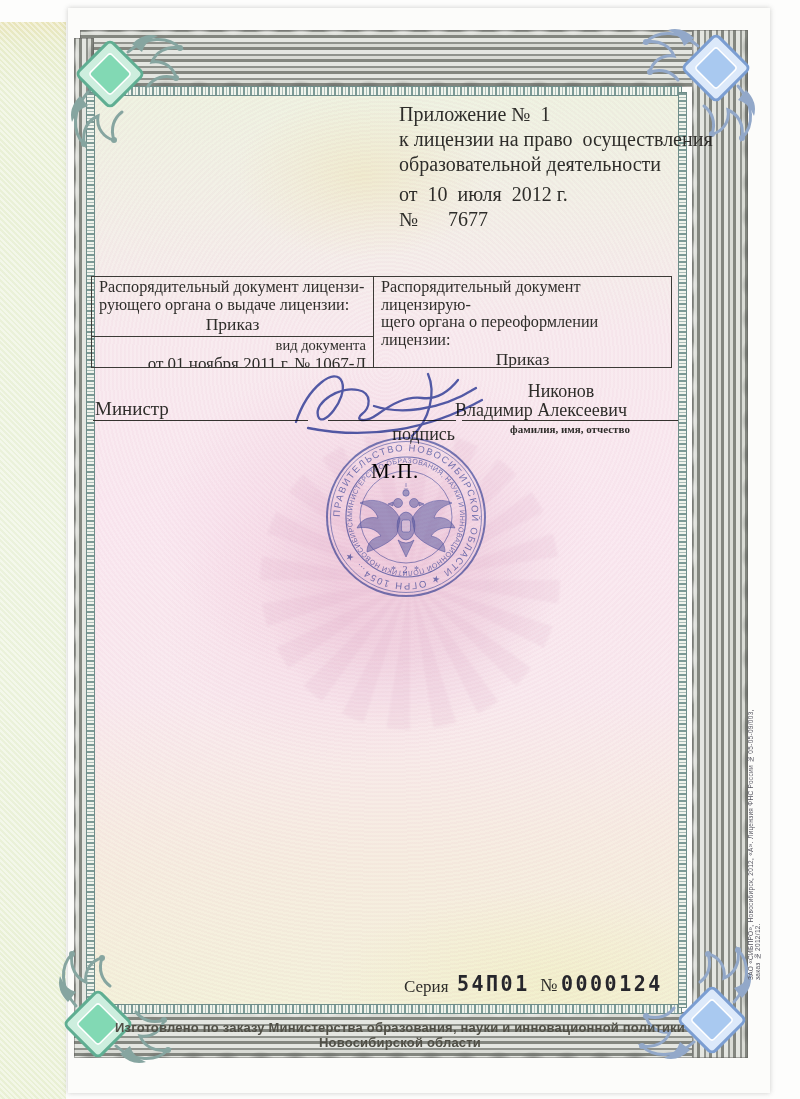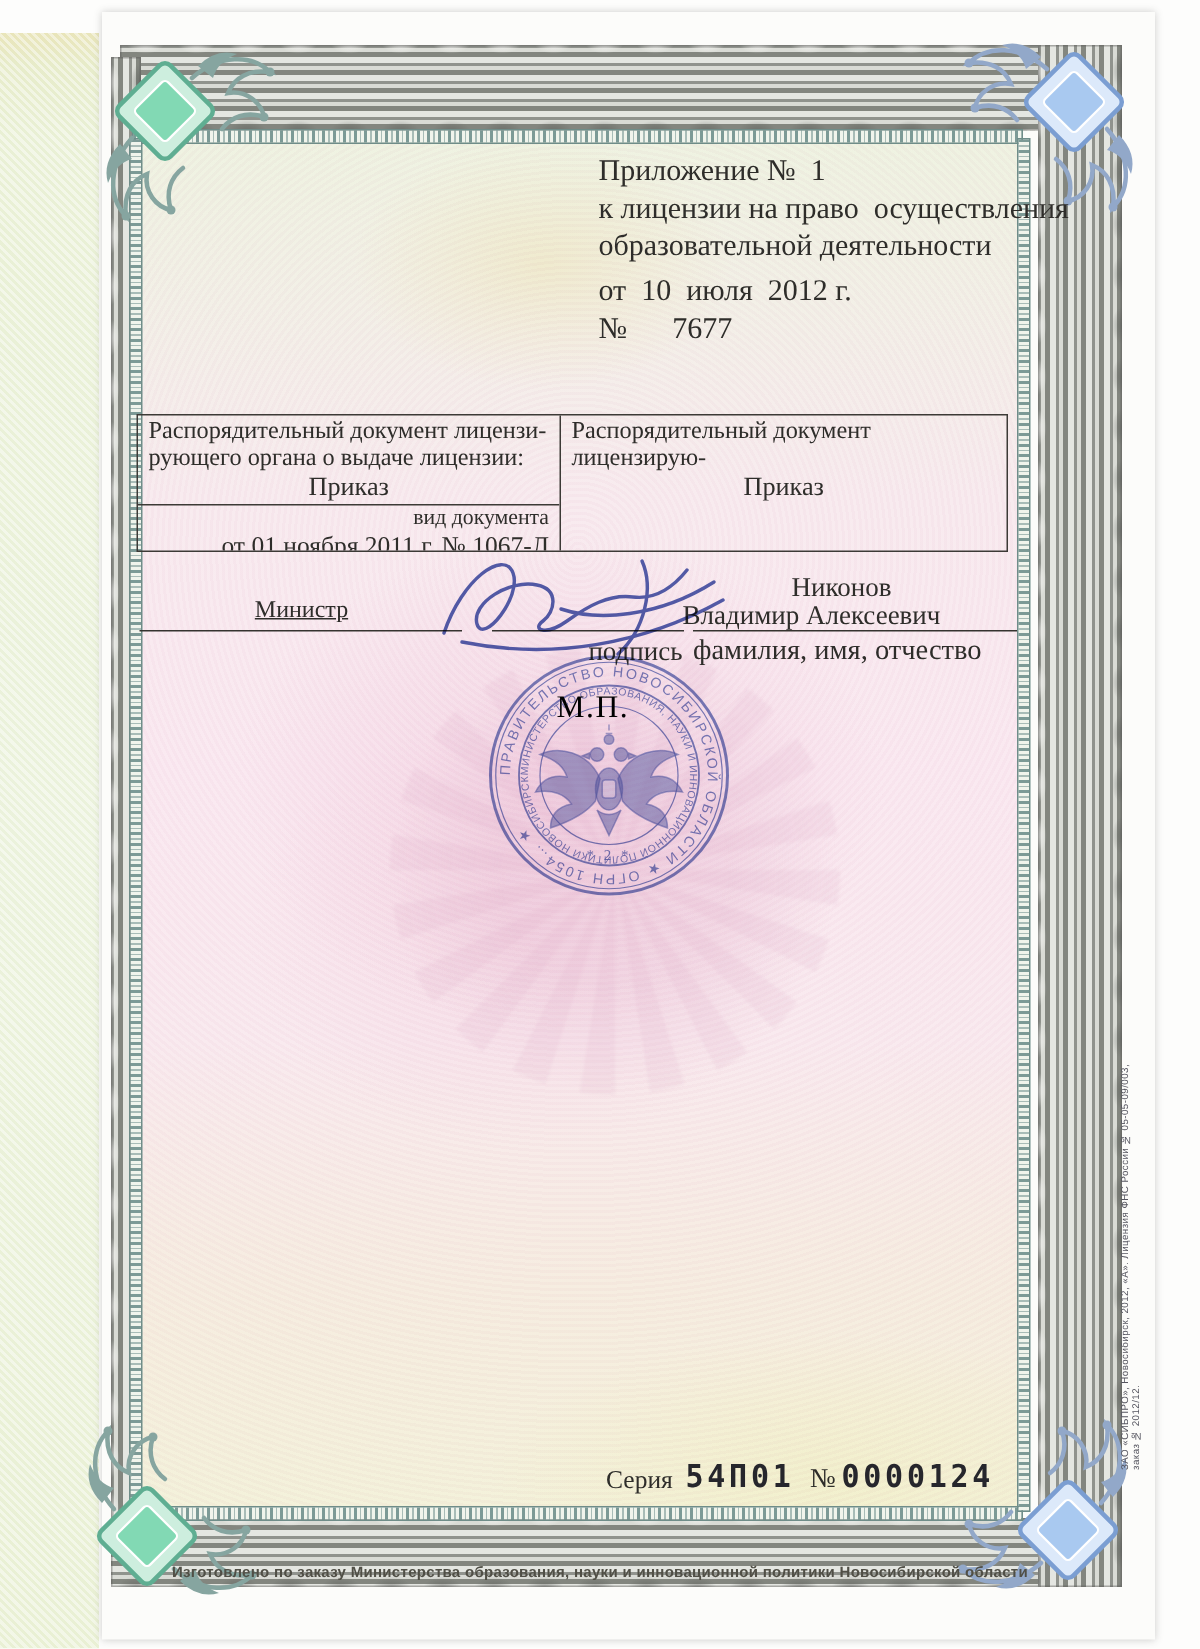--- a/index.html
+++ b/index.html
@@ -86,44 +86,44 @@
 
   .orders{left:91px;top:276px;width:581px;height:92px;display:flex;border:1.4px solid #3c3a36;box-sizing:border-box;}
   .order-cell{flex:0 0 281px;box-sizing:border-box;padding:2px 7px 0;overflow:hidden;}
   .order-cell.right{flex:1;border-left:1.4px solid #3c3a36;}
   .o-head{font-size:16.2px;line-height:17.6px;}
   .o-type{font-size:17.5px;line-height:21px;text-align:center;}
   .o-rule{height:0;border-bottom:1.3px solid #3c3a36;margin:1px -7px 0;}
   .o-cap{font-size:14.5px;line-height:16px;text-align:right;}
   .o-det{font-size:17px;line-height:20px;margin-top:1px;text-align:right;}
 
-  .sig-pos{left:95px;top:398px;width:212px;text-align:center;font-size:16px;text-decoration:underline;}
+  .sig-pos{left:95px;top:398px;width:212px;font-size:19px;}
   .sline{height:0;border-top:1.3px solid #35332f;}
   .sig-line-left{left:93px;top:420px;width:215px;}
   .sig-cap-left{left:88px;top:424px;width:225px;text-align:center;font-size:13.5px;}
   .sig-line-mid{left:328px;top:420px;width:128px;}
   .sig-cap-mid{left:330px;top:424px;width:125px;text-align:right;font-size:18px;}
   .sig-name1{left:455px;top:382px;width:212px;text-align:center;font-size:18px;line-height:19px;}
   .sig-name2{left:455px;top:401px;width:212px;text-align:left;font-size:18px;line-height:19px;}
   .sig-line-right{left:462px;top:420px;width:216px;}
-  .sig-cap-right{left:462px;top:423px;width:216px;text-align:left;font-size:19px;}
+  .sig-cap-right{left:462px;top:423px;width:216px;text-align:center;font-size:11px;font-weight:bold;}
 
   .mp{left:371px;top:459px;font-size:21px;letter-spacing:1px;color:#000000;z-index:7;}
 
   .signature-svg{position:absolute;left:278px;top:356px;width:212px;height:92px;z-index:6;mix-blend-mode:multiply;}
   .seal-svg{position:absolute;left:316px;top:427px;width:180px;height:180px;z-index:6;mix-blend-mode:multiply;opacity:.92;filter:blur(.3px);}
 
   .ser-lab1{left:404px;top:977px;font-size:17px;}
   .ser-val1{left:457px;top:972px;}
   .ser-lab2{left:540px;top:975px;font-size:18px;}
   .ser-val2{left:561px;top:972px;}
   .serialfont{font-family:"DejaVu Sans Mono",monospace;font-weight:700;font-size:20px;letter-spacing:2.5px;color:#26262c;transform:scaleY(1.05);}
 
-  .footer{left:100px;top:1043px;width:600px;text-align:center;font-family:"Liberation Sans","DejaVu Sans",sans-serif;
-    font-size:10px;font-weight:700;letter-spacing:.2px;color:#504f46;}
+  .footer{left:100px;top:1020px;width:600px;text-align:center;font-family:"Liberation Sans","DejaVu Sans",sans-serif;
+    font-size:13px;font-weight:700;letter-spacing:.2px;color:#504f46;}
   .imprint{left:747px;top:698px;height:282px;width:14px;writing-mode:vertical-rl;transform:rotate(180deg);
     font-family:"Liberation Sans","DejaVu Sans",sans-serif;font-size:6.5px;color:#565660;letter-spacing:.3px;z-index:5;}
 </style>
 </head>
 <body>
 
 <div class="page">
 
   <div class="adjacent"></div>
 
@@ -211,20 +211,21 @@
     <div class="order-cell">
       <div class="o-head">Распорядительный документ лицензи-</div>
       <div class="o-head">рующего органа о выдаче лицензии:</div>
       <div class="o-type">Приказ</div>
       <div class="o-rule"></div>
       <div class="o-cap">вид документа</div>
       <div class="o-det">от 01 ноября 2011 г. № 1067-Л</div>
     </div>
     <div class="order-cell right">
       <div class="o-head">Распорядительный документ лицензирую-</div>
+      <div class="o-head">щего органа о переоформлении лицензии:</div>
       <div class="o-type">Приказ</div>
 
     </div>
   </div>
 
   <div class="txt sig-pos">Министр</div>
   <div class="txt sline sig-line-left"></div>
   <div class="txt sline sig-line-mid"></div>
   <div class="txt sig-cap-mid">подпись</div>
   <div class="txt sig-name1">Никонов</div>

